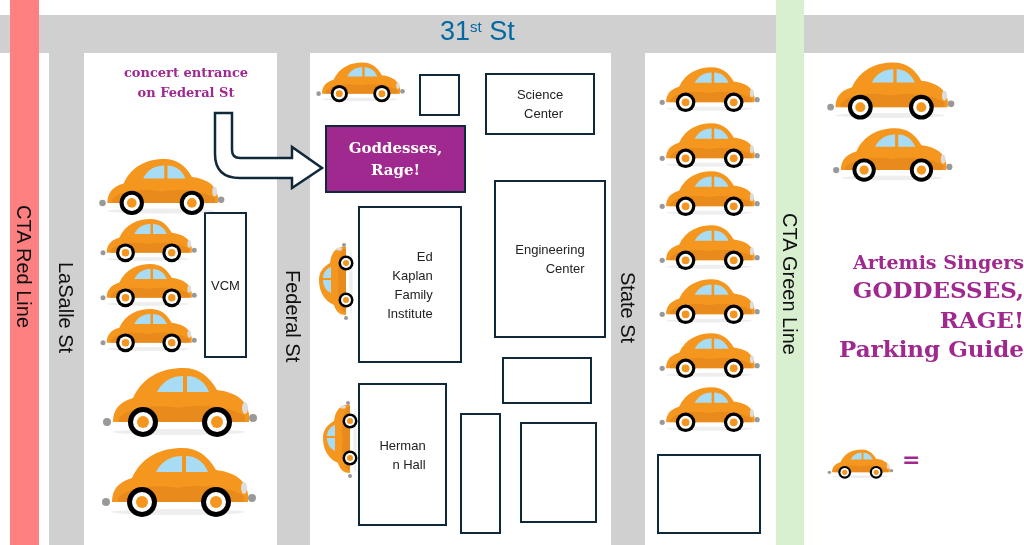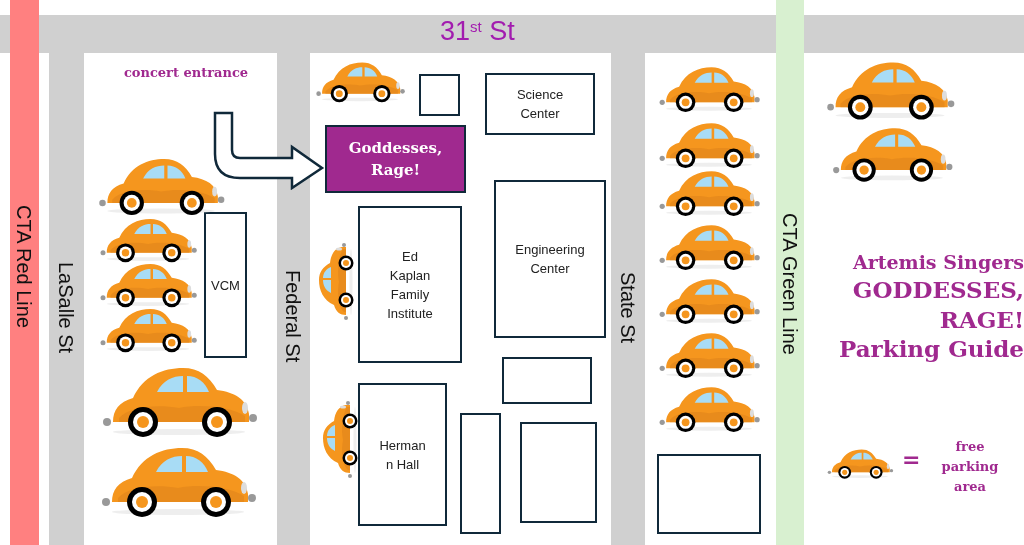--- a/index.html
+++ b/index.html
@@ -2,25 +2,25 @@
 <html><head>
 <meta charset="utf-8">
 <style>
   html, body { margin:0; padding:0; }
   body { width:1024px; height:545px; position:relative; overflow:hidden; background:#ffffff; font-family:"Liberation Sans", sans-serif; }
   .abs { position:absolute; }
   .road { background:#d0d0d0; position:absolute; }
   .rail-red { background:#ff8080; position:absolute; }
   .rail-green { background:#d8f0d0; position:absolute; }
   .block { background:#ffffff; position:absolute; }
-  .bldg { position:absolute; border:2px solid #10293a; background:#fff; box-sizing:border-box; display:flex; align-items:center; justify-content:center; text-align:center; font-size:13px; color:#222; line-height:19px; white-space:pre-line; }
+  .bldg { position:absolute; border:2px solid #10293a; background:#fff; box-sizing:border-box; display:flex; align-items:center; justify-content:center; text-align:right; font-size:13px; color:#222; line-height:19px; white-space:pre-line; }
   .vlabel { position:absolute; writing-mode:vertical-rl; font-size:20px; color:#111; white-space:nowrap; }
   .serif-bold { font-family:"DejaVu Serif", serif; font-weight:bold; }
   .car { position:absolute; }
-  .st-title { position:absolute; left:440px; top:16px; font-size:27px; color:#a21caf; }
+  .st-title { position:absolute; left:440px; top:16px; font-size:27px; color:#0369a1; }
   .st-title sup { font-size:15px; vertical-align:top; position:relative; top:2px; }
 </style>
 </head>
 <body>
 
 <svg width="0" height="0" style="position:absolute">
   <defs>
     <symbol id="car" viewBox="0 0 160 80">
       <ellipse cx="80" cy="72" rx="66" ry="3" fill="#ddd" opacity="0.5"></ellipse>
       <path d="M14,62 C14,50 20,42 34,38 C44,16 64,8 84,8 C100,8 110,16 118,30 C136,32 148,40 150,54 L150,62 Z" fill="#f5961e"></path>
@@ -57,20 +57,21 @@
   <span>31</span><sup>st</sup> <span>St</span>
 </div>
 <div class="vlabel" style="left:12px;top:205px;">CTA Red Line</div>
 <div class="vlabel" style="left:54px;top:262px;">LaSalle St</div>
 <div class="vlabel" style="left:281px;top:270px;">Federal St</div>
 <div class="vlabel" style="left:616px;top:272px;">State St</div>
 <div class="vlabel" style="left:778px;top:213px;">CTA Green Line</div>
 
 <div class="abs serif-bold" style="left:96px;top:63px;width:180px;text-align:center;color:#a0298f;font-size:13px;line-height:20px;">
   <div>concert entrance</div>
+  <div>on Federal St</div>
 </div>
 
 <svg class="abs" style="left:212px;top:110px;" width="115" height="80">
   <path d="M3,3 L20,3 L20,40 Q20,48 28,48 L80,48 L80,37 L110,58 L80,78 L80,68 L28,68 Q3,68 3,44 Z" fill="#fff" stroke="#10293a" stroke-width="2.5" stroke-linejoin="miter"></path>
 </svg>
 
 <div class="abs serif-bold" style="left:325px;top:125px;width:141px;height:68px;background:#a0298f;border:2px solid #10293a;box-sizing:border-box;color:#fff;font-size:15px;line-height:22px;display:flex;flex-direction:column;align-items:center;justify-content:center;">
   <div>Goddesses,</div>
   <div>Rage!</div>
 </div>
@@ -155,18 +156,13 @@
   <div style="font-size:23px;line-height:30px;">GODDESSES,</div>
   <div style="font-size:23px;line-height:30px;">RAGE!</div>
   <div style="font-size:23px;line-height:28px;">Parking Guide</div>
 </div>
 
 <div class="abs" style="left:822px;top:434px;width:200px;height:66px;">
   <svg class="abs" style="left:2px;top:12px;" width="72" height="34">
       <use href="#car"></use>
     </svg>
   <div class="abs serif-bold" style="left:80px;top:12px;font-size:22px;color:#a0298f;">=</div>
-  <div class="abs serif-bold" style="left:108px;top:3px;width:80px;text-align:center;color:#a0298f;font-size:13px;line-height:20px;">
-    <div>free</div>
-    <div>parking</div>
-    <div>area</div>
-  </div>
 </div>
 
 </body></html>

